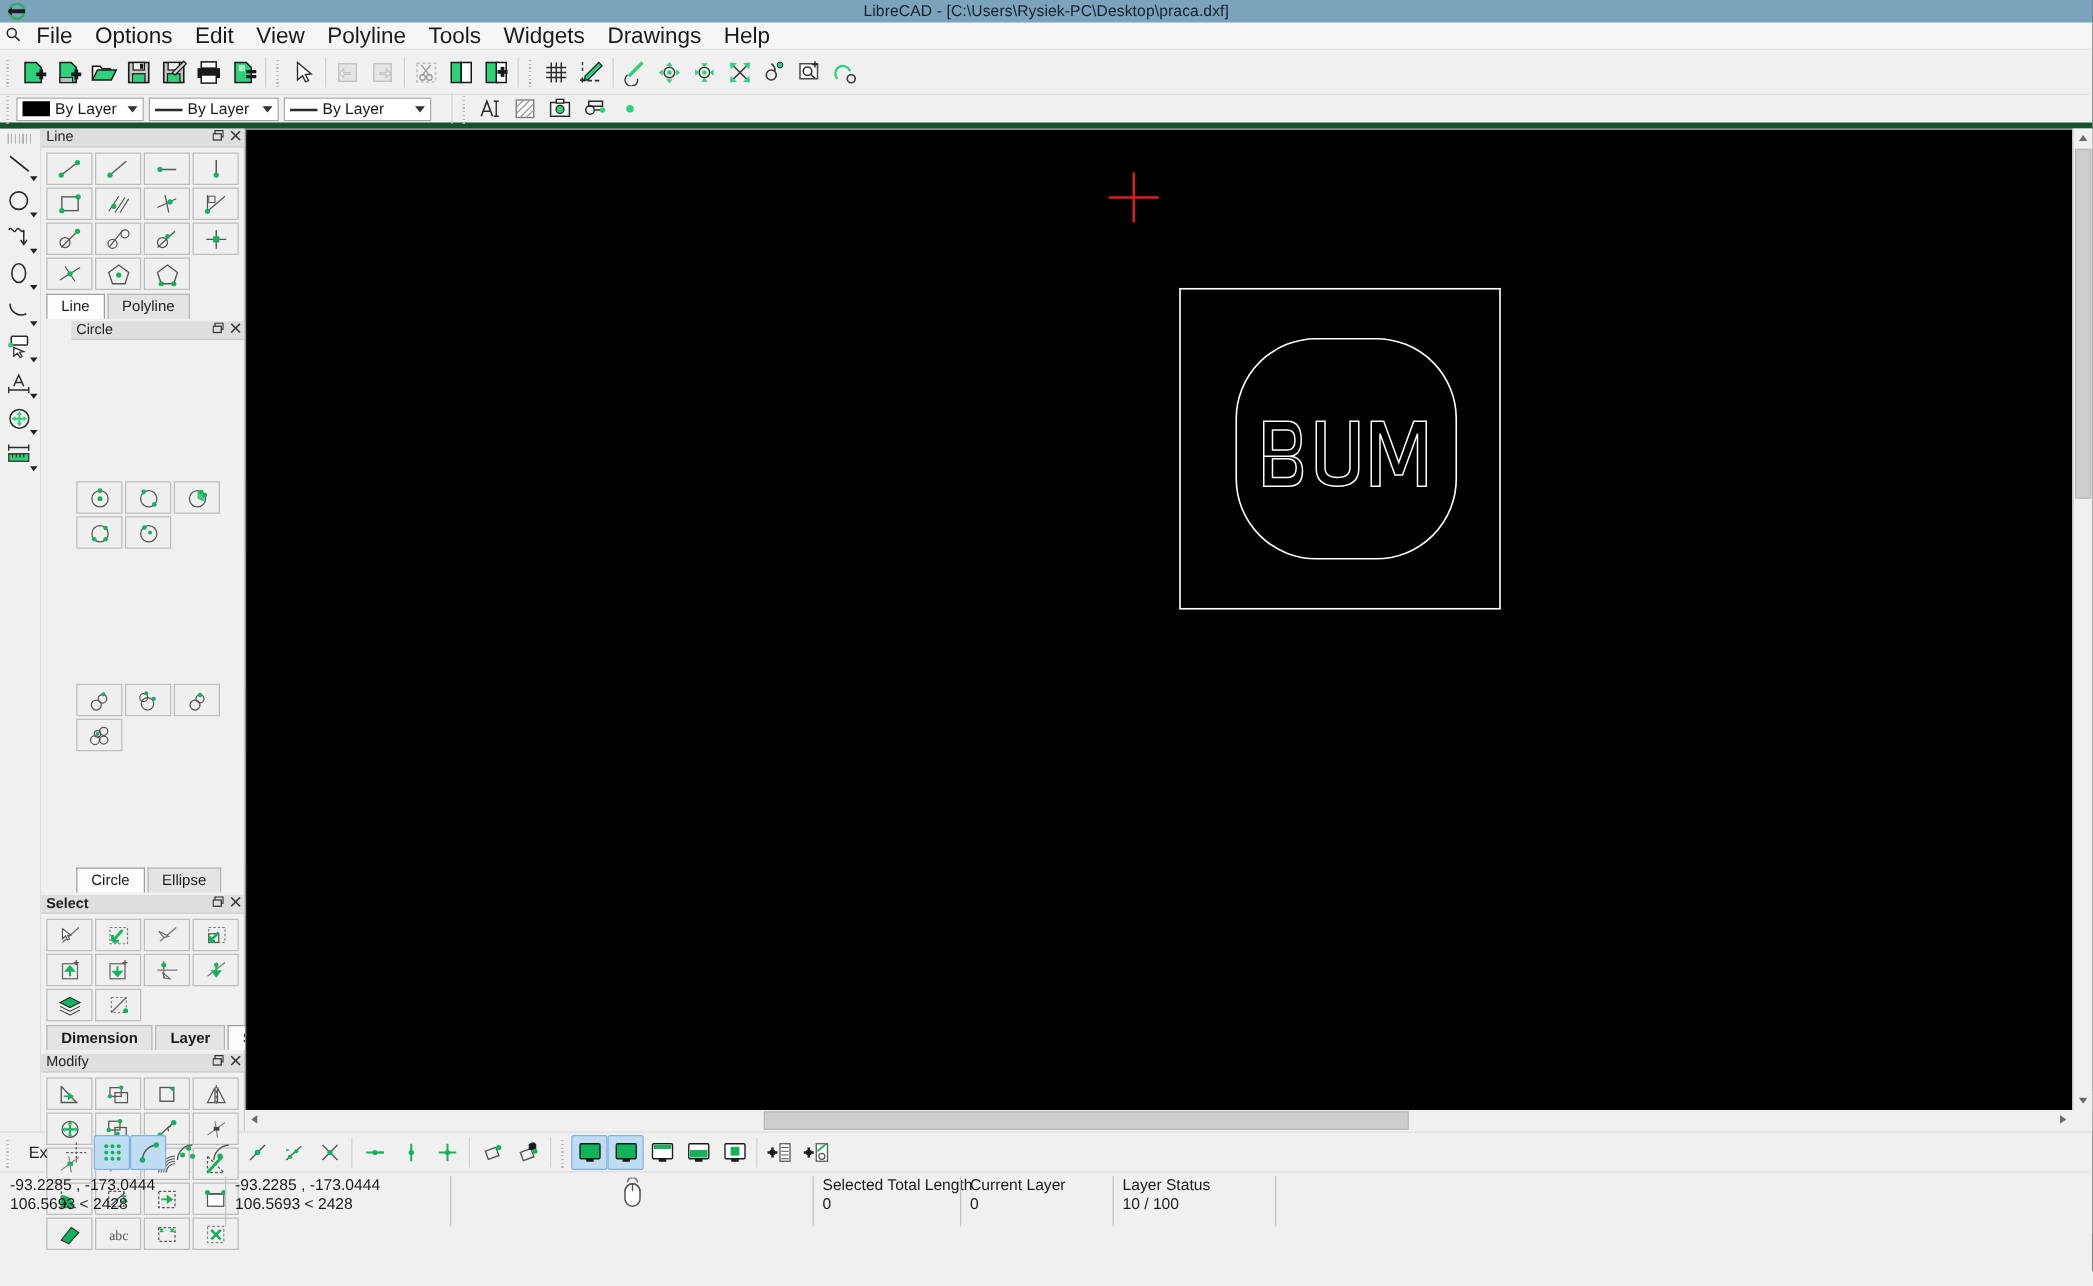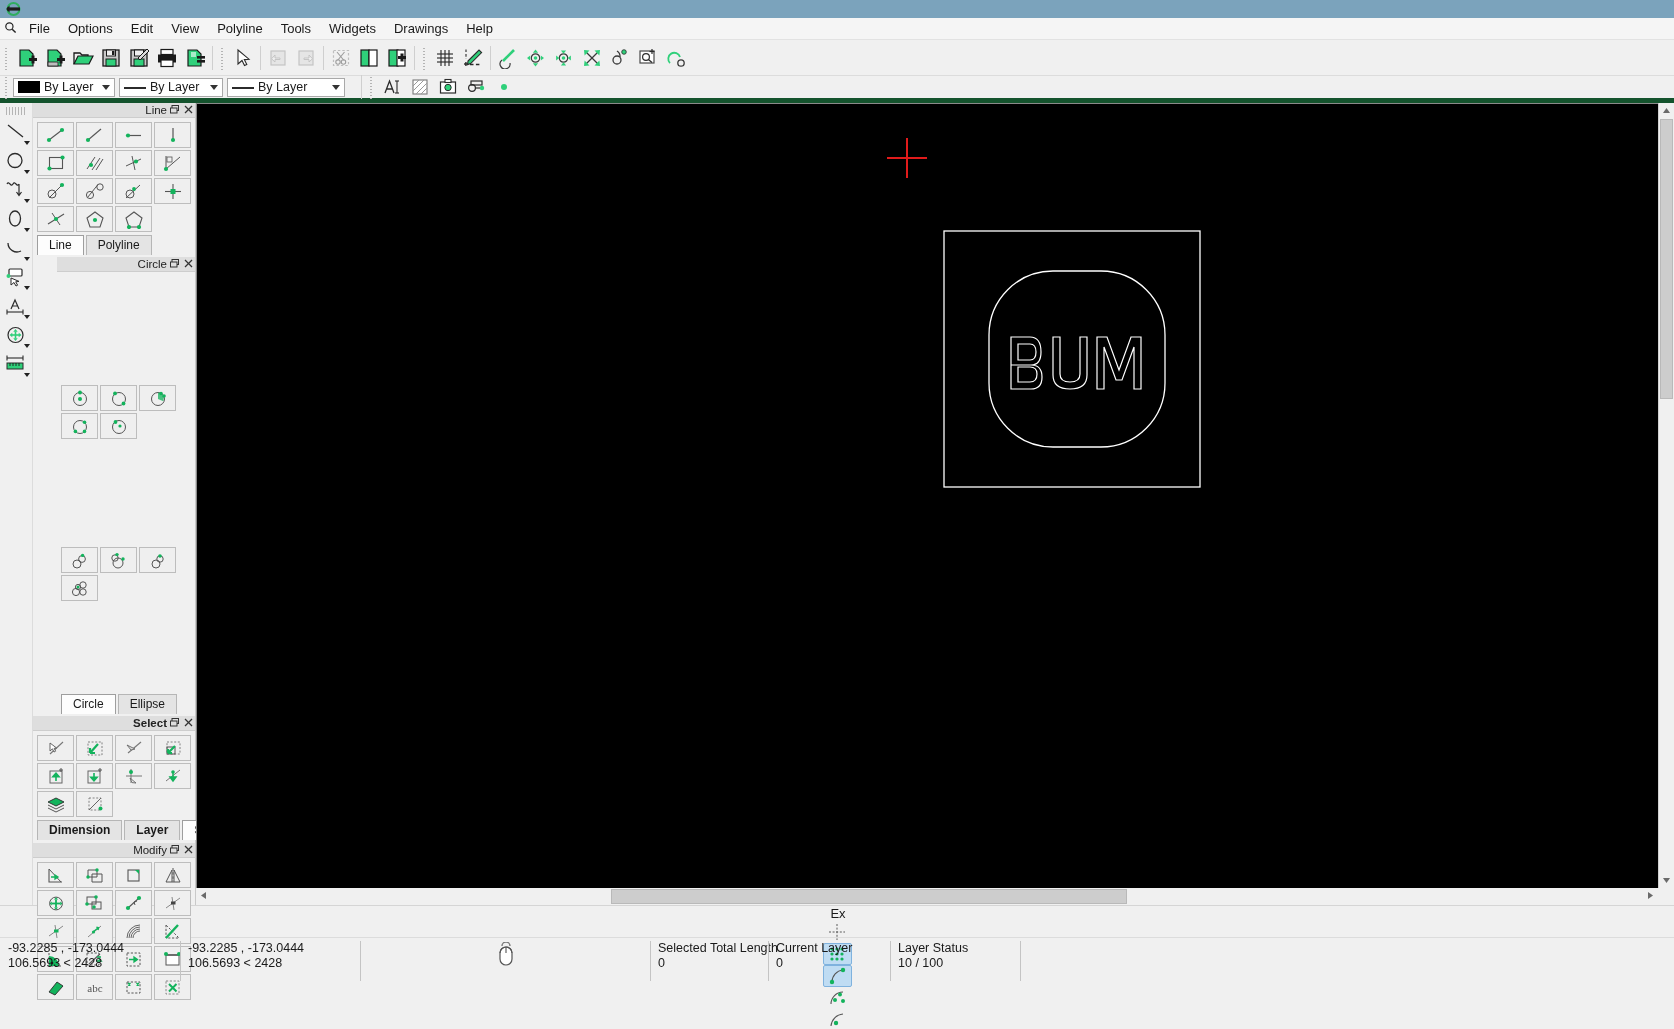--- a/index.html
+++ b/index.html
@@ -26,21 +26,21 @@
     position:absolute; left:0; right:0; text-align:center;
     font-size:12.5px; color:#14202a; letter-spacing:.1px;
   }
   
   #menubar {
     height:22px; background:#f5f5f5; display:flex; align-items:center;
     border-bottom:1px solid #e2e2e2;
   }
   #menubar .mini-ico { width:20px; text-align:center; }
   #menubar .mi {
-    padding:2px 9px; font-size:13px; cursor:default; white-space:nowrap;
+    padding:2px 9px; font-size:18px; cursor:default; white-space:nowrap;
   }
   
   .toolbar-row {
     background:#f0f0f0; display:flex; align-items:center;
     border-bottom:1px solid #dcdcdc;
   }
   #toolbar1 { height:36px; }
   #toolbar2 { height:27px; border-bottom:5px solid #14532d; }
   .grip {
     width:7px; height:26px; margin:0 3px;
@@ -86,21 +86,21 @@
   #vstrip .vb {
     width:30px; height:28px; display:flex; align-items:center; justify-content:center;
     position:relative; margin-bottom:1px;
   }
   #vstrip .vb .carr {
     position:absolute; right:1px; bottom:1px;
     border-left:3px solid transparent; border-right:3px solid transparent;
     border-top:4px solid #222;
   }
   
-  #dockcol { width:163px; background:#f0f0f0; border-right:1px solid #c9c9c9;text-align:right; }
+  #dockcol { width:163px; background:#f0f0f0; border-right:1px solid #c9c9c9; }
   .dock-title {
     height:15px; background:#dedede; display:flex; align-items:center;
     font-size:11.5px; padding-left:4px; color:#222; border-bottom:1px solid #cdcdcd;
   }
   .dock-title .t { flex:1; }
   .dock-title .dk-btn { width:14px; text-align:center; font-size:11px; color:#333; }
   .icon-grid { display:flex; flex-wrap:wrap; padding:3px 2px 0 3px; }
   .ibtn {
     width:37px; height:26px; border:1px solid #bdbdbd; background:#efefef;
     margin:1px; display:flex; align-items:center; justify-content:center;
@@ -127,21 +127,20 @@
     background:#f0f0f0; color:#606060; font-size:8px;
   }
   .sb-thumb { background:#cdcdcd; border:1px solid #b9b9b9; position:absolute; }
   
   .xhair { position:absolute; }
   .xhair .hl, .xhair .vl { position:absolute; background:#e01b1b; }
   
   #botbar1 {
     height:32px; background:#f0f0f0; display:flex; align-items:center;
     border-top:1px solid #d5d5d5;
-    flex-direction:column;
   }
   #botbar1 .bb {
     width:29px; height:28px; display:flex; align-items:center; justify-content:center;
     border:1px solid transparent; border-radius:2px;
   }
   #botbar1 .bb.on { background:#bfdcf3; border-color:#7fb2de; }
   #botbar1 .exlbl { font-size:13px; padding:0 8px 0 10px; }
   
   #statusbar {
     height:50px; background:#f0f0f0; display:flex; font-size:12.5px;
@@ -160,20 +159,21 @@
 <body>
 
 <div id="titlebar">
   <span class="app-ico">
     <svg width="17" height="14" viewBox="0 0 17 14">
       <circle cx="8.5" cy="7" r="6" fill="none" stroke="#2fae5e" stroke-width="2"></circle>
       <rect x="2" y="5.4" width="13" height="3.2" fill="#1c1c1c"></rect>
       <path d="M4.5 3.5 L1.2 7 L4.5 10.5 Z" fill="#1c1c1c"></path>
     </svg>
   </span>
+  <span class="title-text">LibreCAD - [C:\Users\Rysiek-PC\Desktop\praca.dxf]</span>
 </div>
 
 <div id="menubar">
   <span class="mini-ico">
     <svg width="13" height="13" viewBox="0 0 13 13">
       <circle cx="5.4" cy="5.4" r="3.6" fill="none" stroke="#222" stroke-width="1.2"></circle>
       <line x1="8.2" y1="8.2" x2="11.6" y2="11.6" stroke="#222" stroke-width="1.4"></line>
     </svg>
   </span>
   <span class="mi">File</span>

